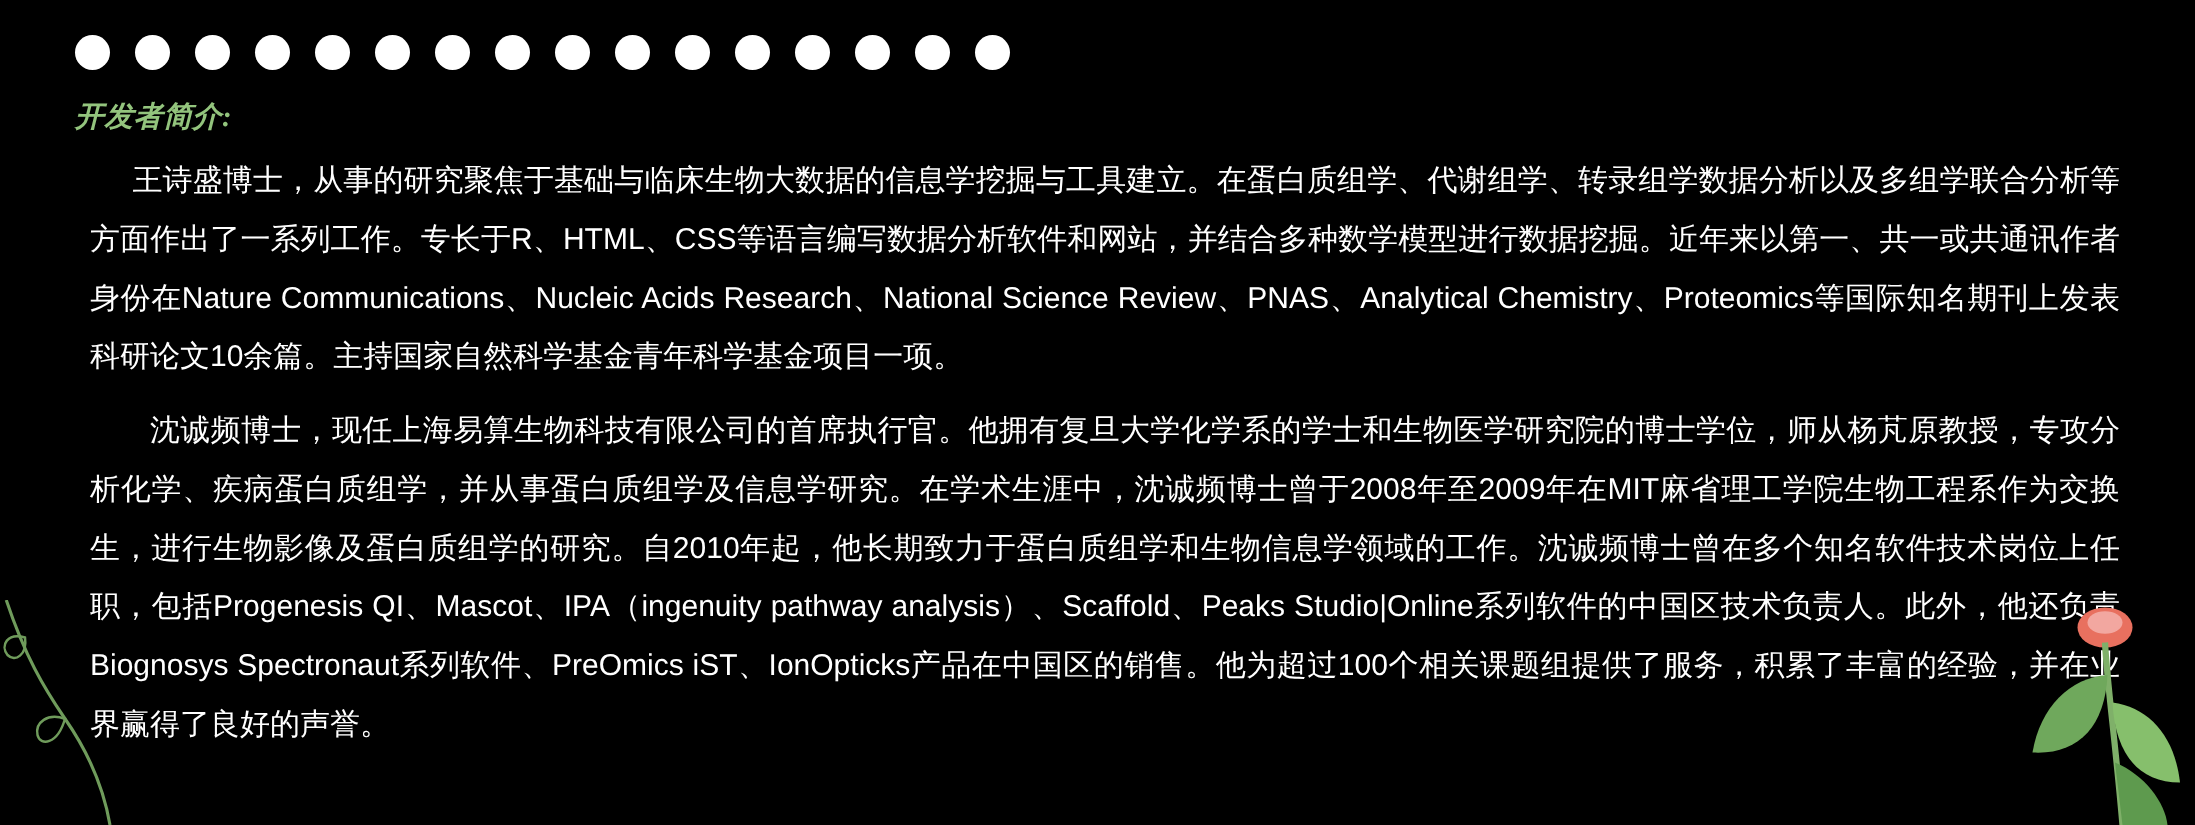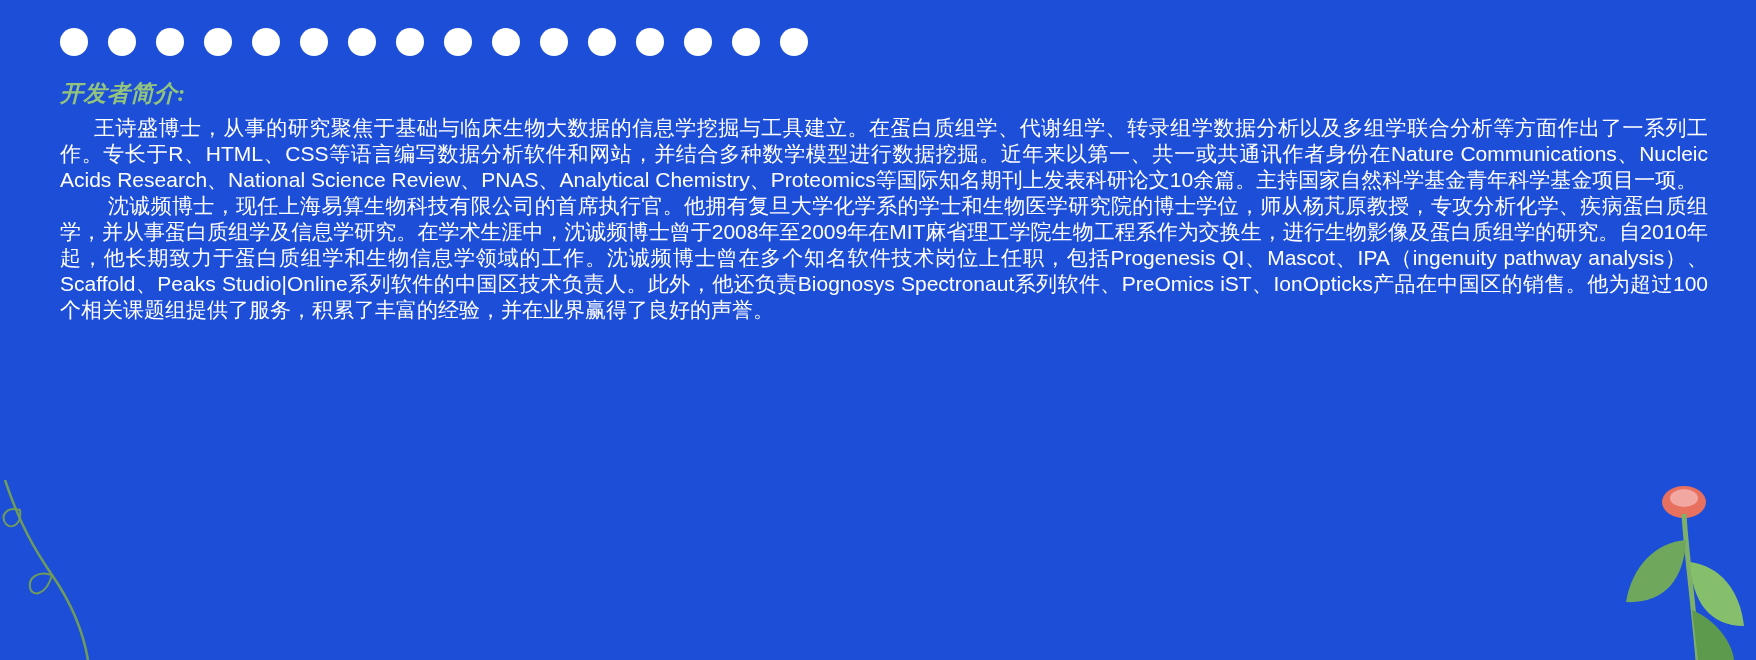--- a/index.html
+++ b/index.html
@@ -11,21 +11,21 @@
     width: 1756px;
     height: 660px;
     overflow: hidden;
     font-family: "Liberation Sans", sans-serif;
     color: #ffffff;
     position: relative;
   }
   .slide {
     position: absolute;
     inset: 0;
-    background: #1d4ed8;
+    background: #000000;
   }
 
   
   .dot-row {
     position: absolute;
     top: 28px;
     left: 60px;
     display: flex;
     gap: 20px;
   }
@@ -51,26 +51,26 @@
     font-size: 23px;
     color: #93c47d;
     margin: 0 0 6px 0;
     letter-spacing: 0.5px;
   }
   .section-title.second {
     margin-top: 26px;
   }
 
   .para {
-    font-size: 21px;
-    line-height: 26px;
+    font-size: 24px;
+    line-height: 47px;
     color: #ffffff;
     text-align: justify;
     text-justify: inter-ideograph;
-    margin: 0;
+    margin: 12px;
   }
   .para.indent1 { text-indent: 34px; }
   .para.indent2 { text-indent: 48px; }
 
   
   .plant-left {
     position: absolute;
     left: 0;
     bottom: 0;
     width: 130px;

